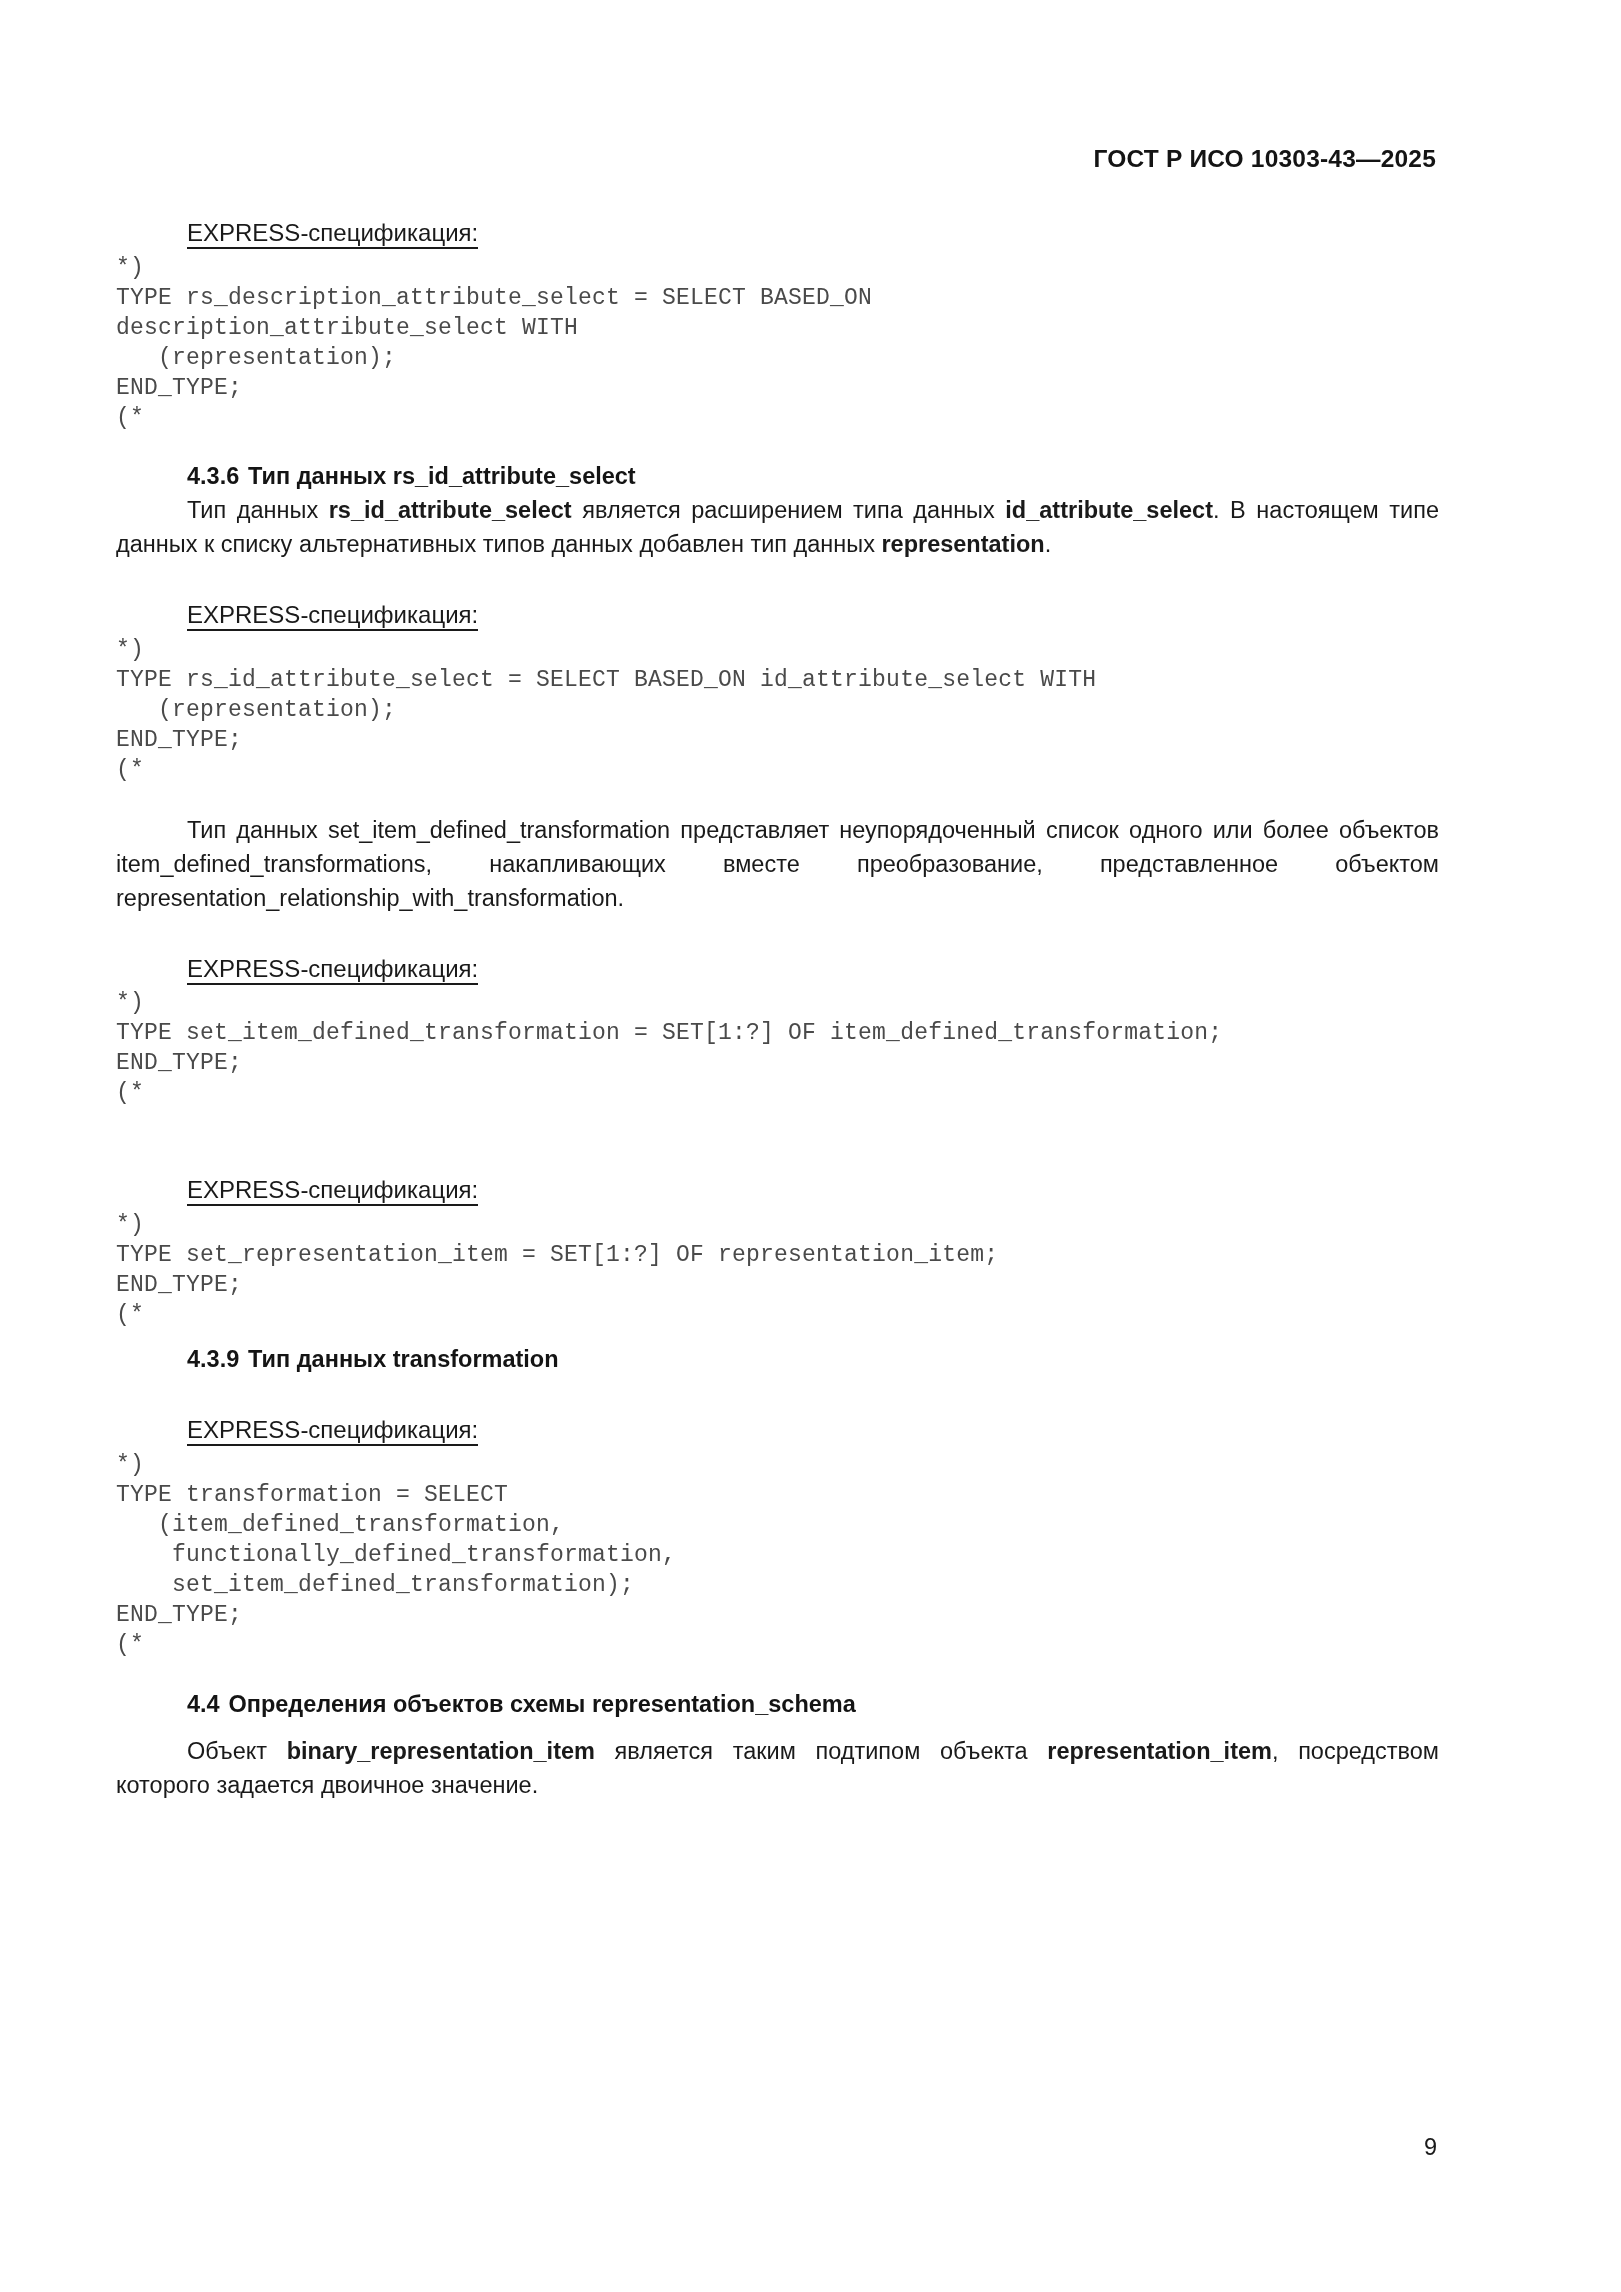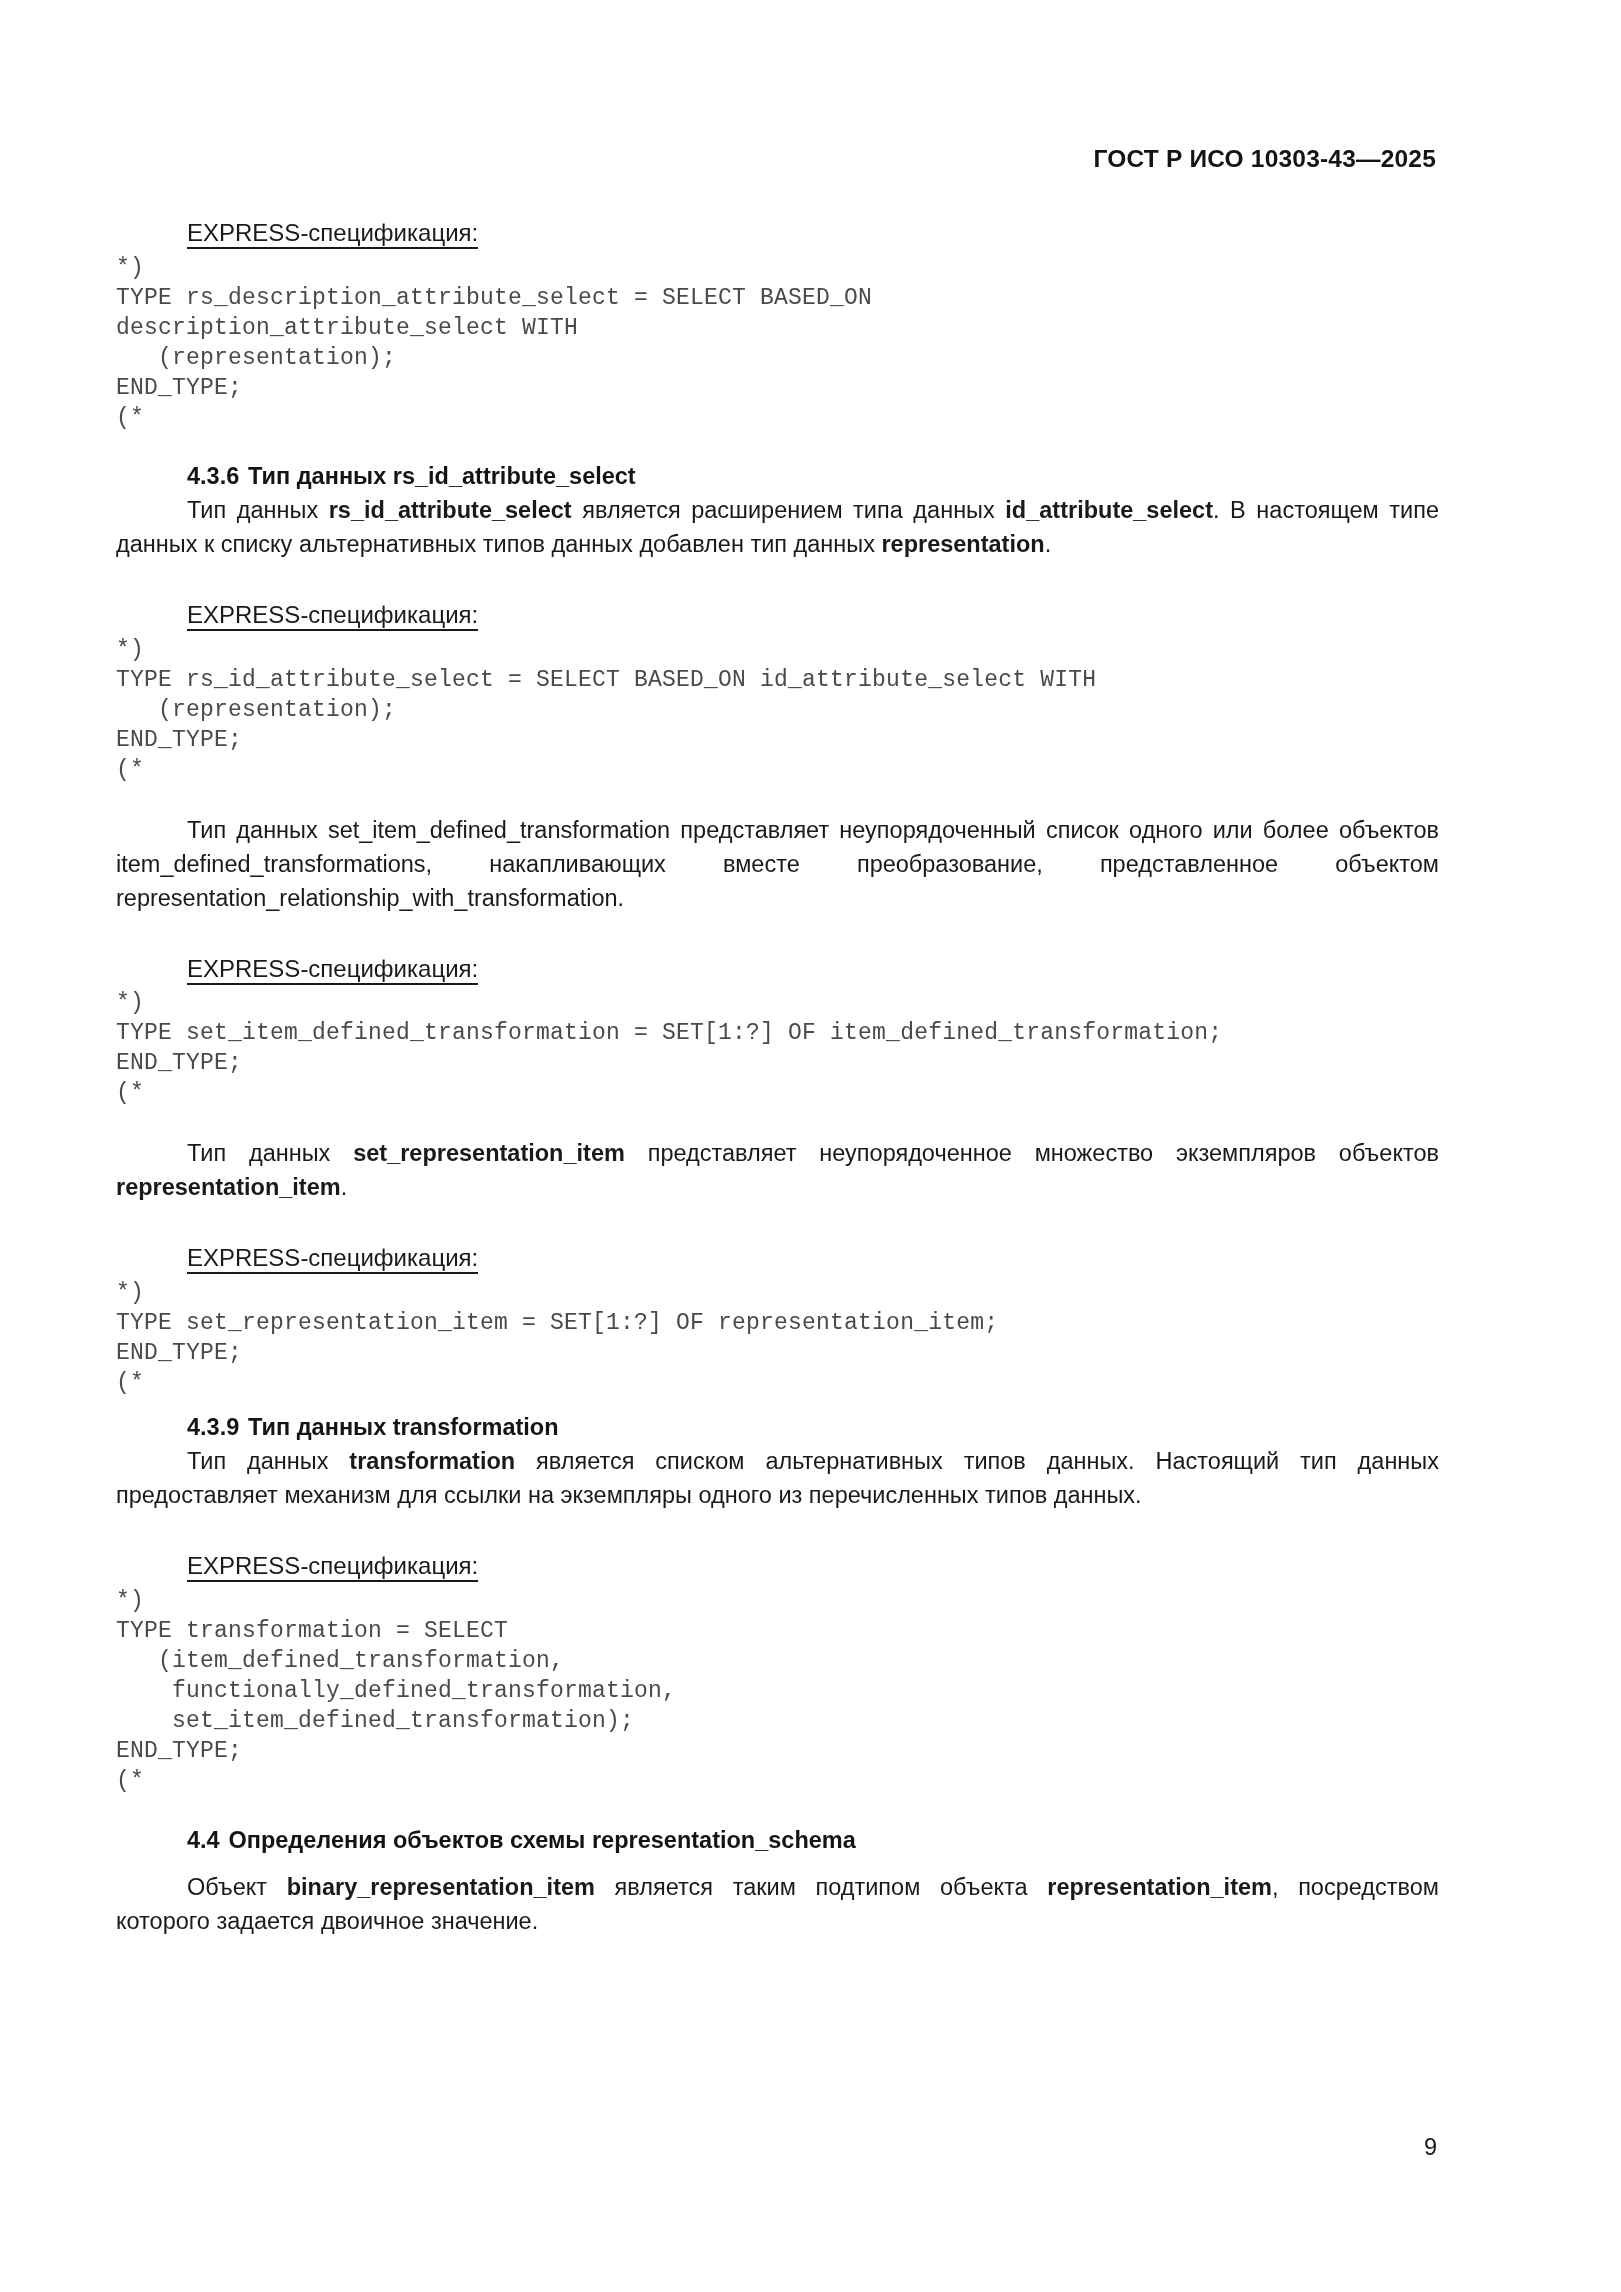--- a/index.html
+++ b/index.html
@@ -146,34 +146,32 @@
     <div class="gap-lg"></div>
 
     <div class="express-label"><span>EXPRESS-спецификация:</span></div>
     <pre class="code">*)
 TYPE set_item_defined_transformation = SET[1:?] OF item_defined_transformation;
 END_TYPE;
 (*</pre>
 
     <div class="gap-md"></div>
 
-    <p class="para"><span>Тип данных </span><b>set_representation_item</b><span> представляет неупорядоченное множество экземпляров объектов </span><b>representation_item</b><span>.</span></p>
 
     <div class="gap-lg"></div>
 
     <div class="express-label"><span>EXPRESS-спецификация:</span></div>
     <pre class="code">*)
 TYPE set_representation_item = SET[1:?] OF representation_item;
 END_TYPE;
 (*</pre>
 
     <div class="gap-sm"></div>
 
     <div class="clause-heading"><span class="num">4.3.9</span><span>Тип данных transformation</span></div>
-    <p class="para"><span>Тип данных </span><b>transformation</b><span> является списком альтернативных типов данных. Настоящий тип данных предоставляет механизм для ссылки на экземпляры одного из перечисленных типов данных.</span></p>
 
     <div class="gap-lg"></div>
 
     <div class="express-label"><span>EXPRESS-спецификация:</span></div>
     <pre class="code">*)
 TYPE transformation = SELECT
    (item_defined_transformation,
     functionally_defined_transformation,
     set_item_defined_transformation);
 END_TYPE;

